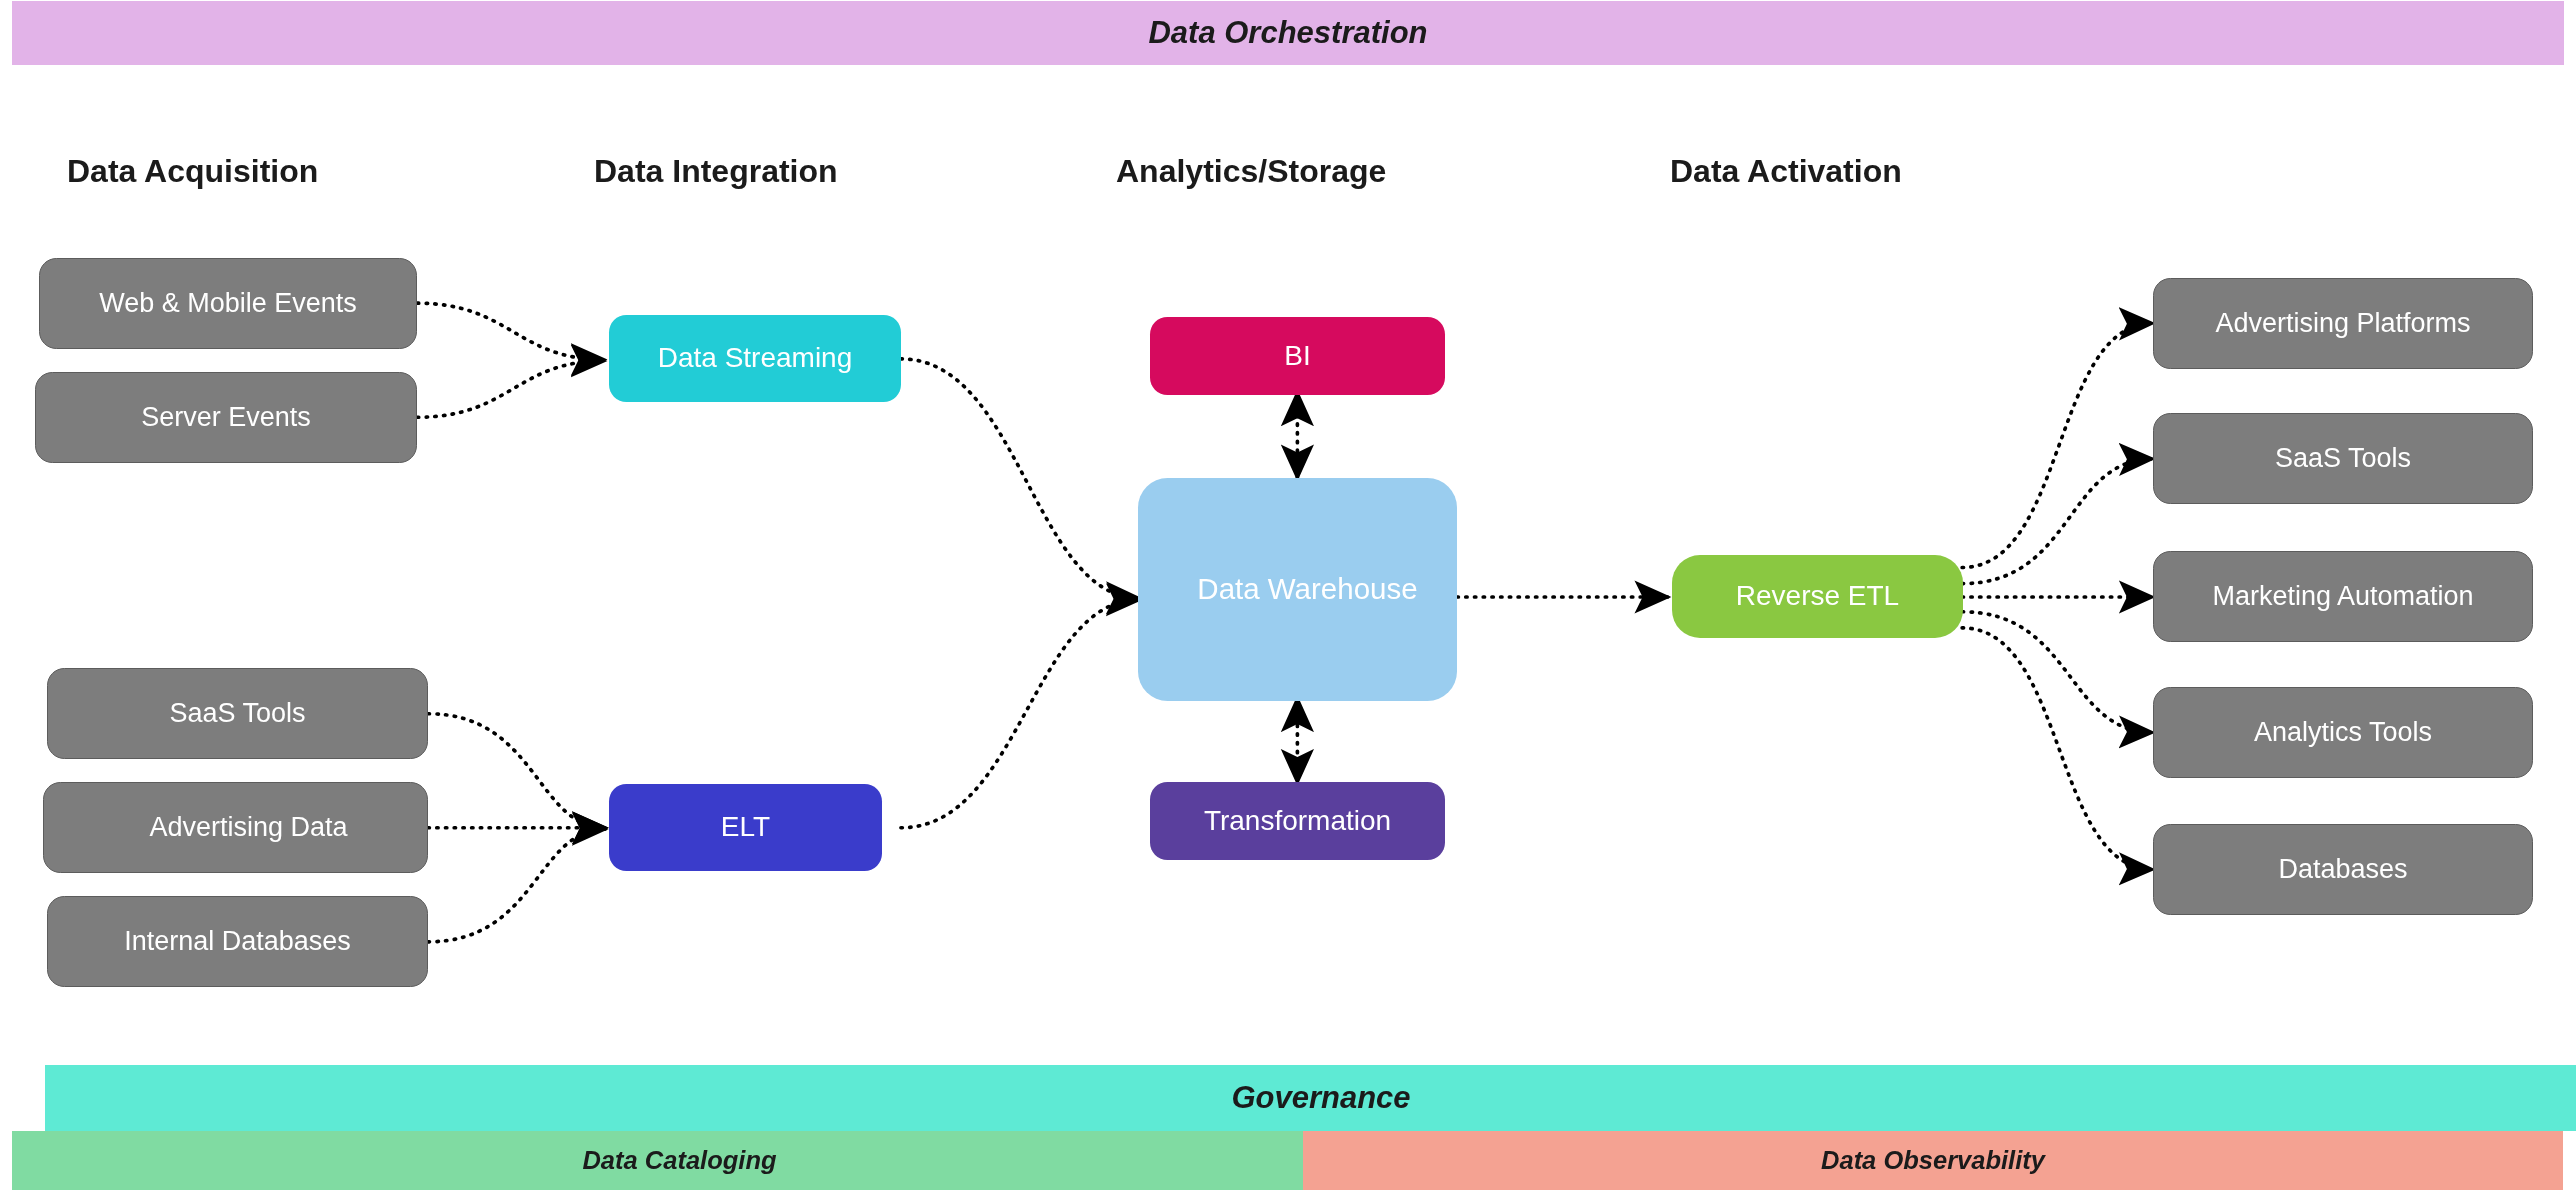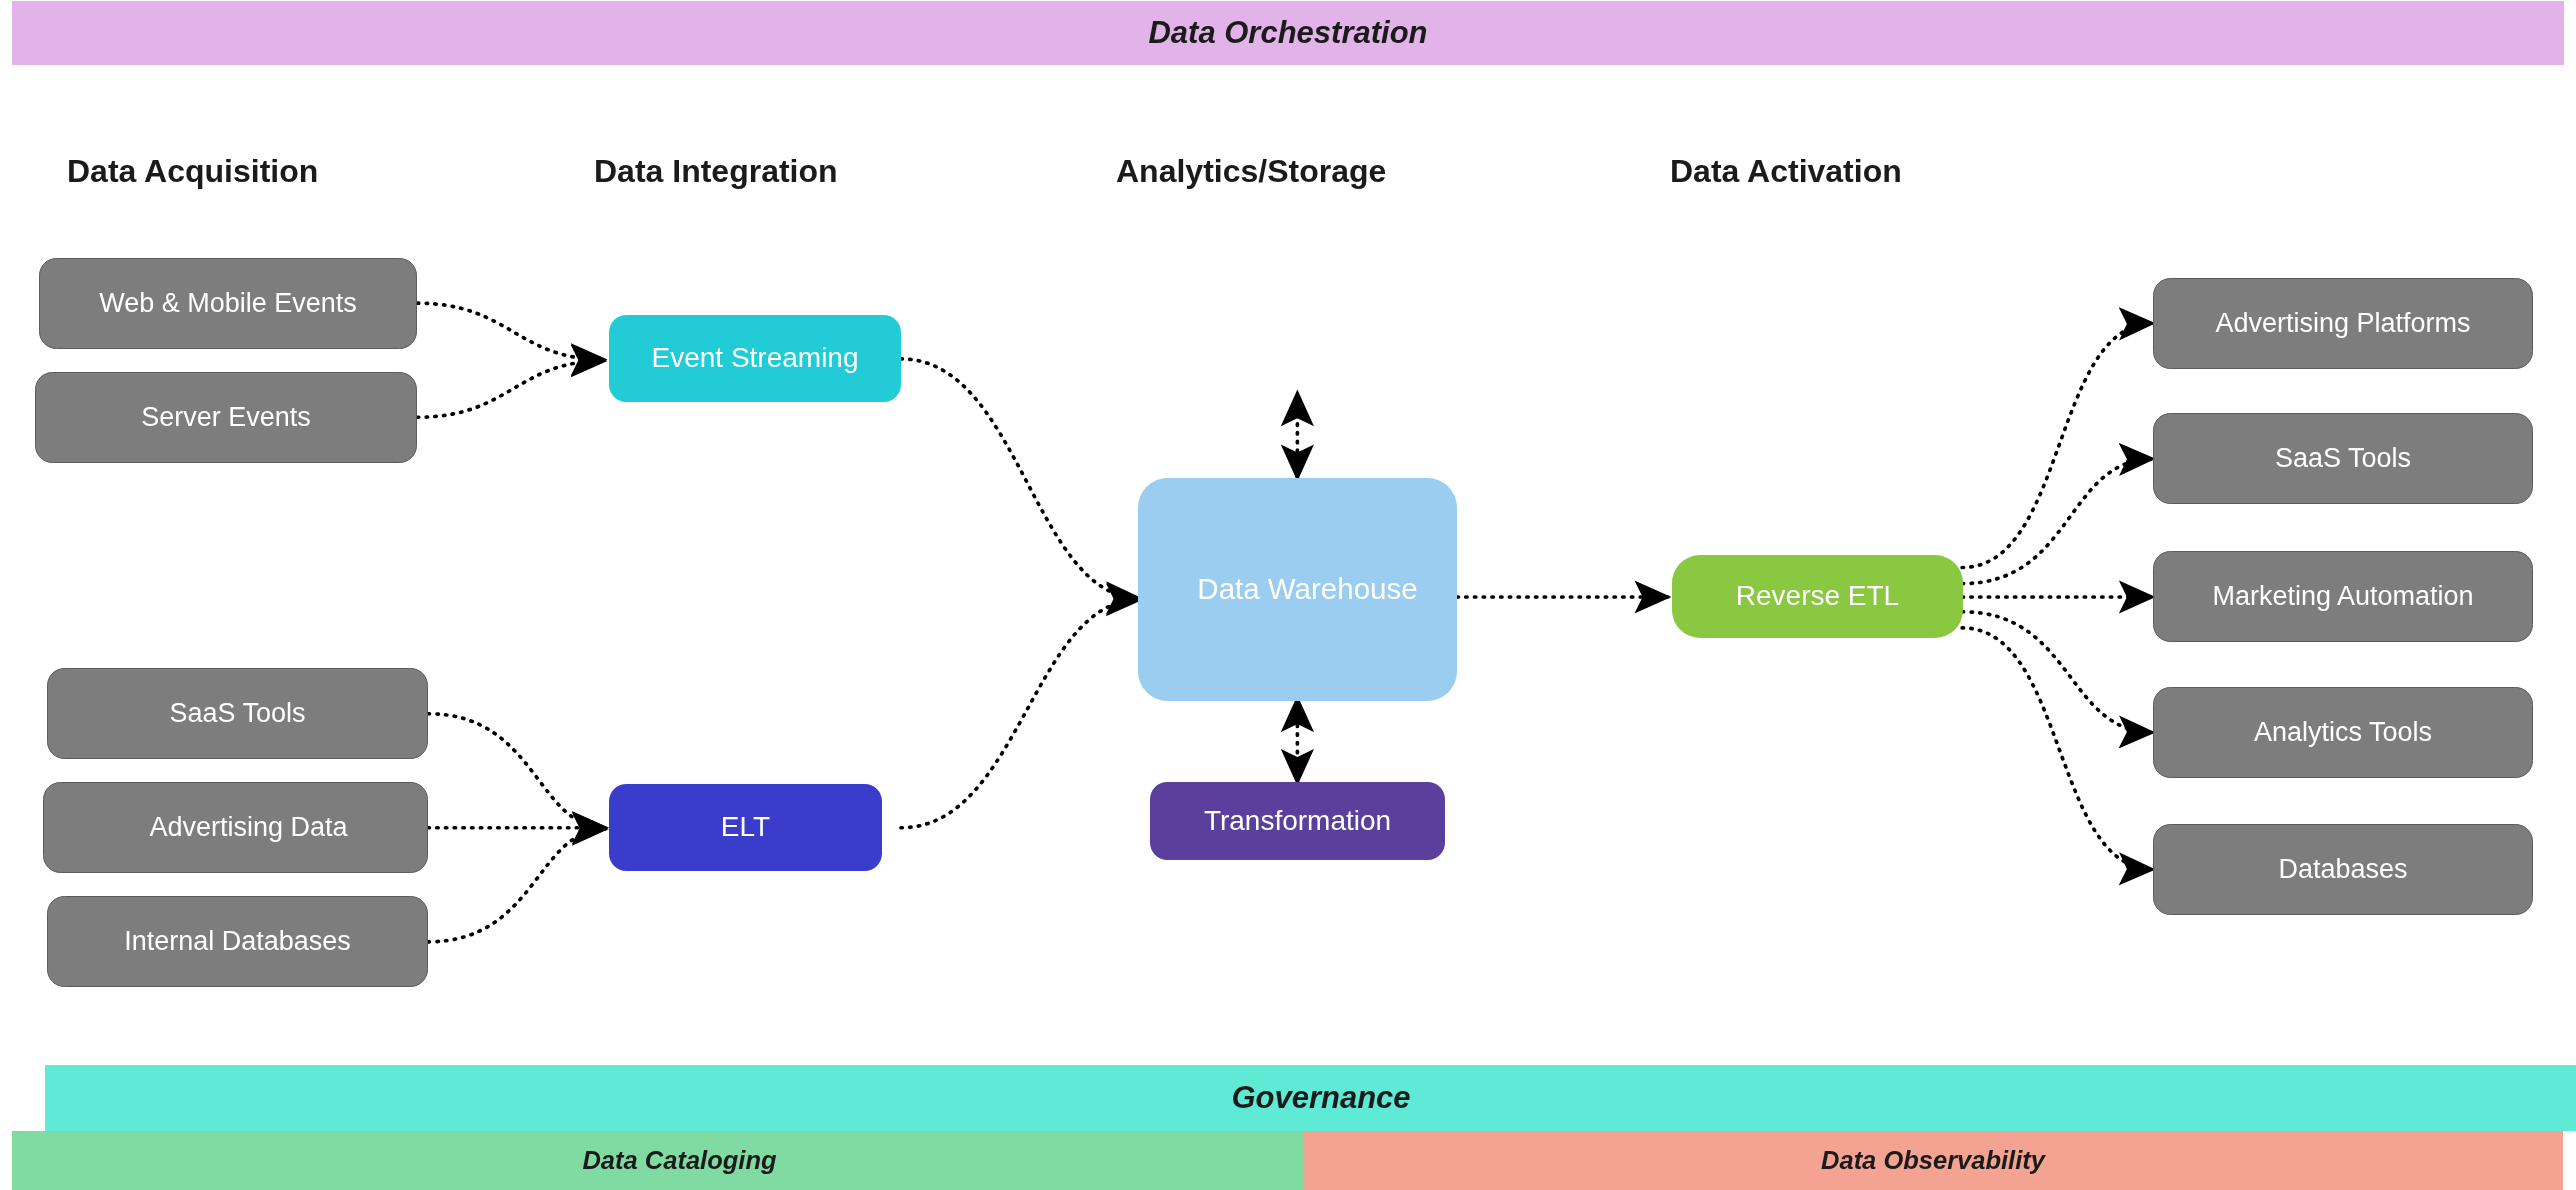--- a/index.html
+++ b/index.html
@@ -115,26 +115,29 @@
     <span>SaaS Tools</span>
   </div>
   <div class="node gray" style="left:43px;top:782px;width:385px;height:91px;padding-left:26px;">
     <span>Advertising Data</span>
   </div>
   <div class="node gray" style="left:47px;top:896px;width:381px;height:91px;">
     <span>Internal Databases</span>
   </div>
 
   <div class="node accent" id="n-event-streaming" style="left: 609px; top: 315px; width: 292px; height: 87px; background: rgb(34, 204, 214);">
-    <span>Event Streaming</span>
+    <span>Data Streaming</span>
   </div>
   <div class="node accent" id="n-elt" style="left: 609px; top: 784px; width: 273px; height: 87px; background: rgb(58, 60, 203);">
     <span>ELT</span>
   </div>
 
+  <div class="node accent" id="n-bi" style="left: 1150px; top: 317px; width: 295px; height: 78px; background: rgb(214, 10, 94);">
+    <span>BI</span>
+  </div>
   <div class="node big" id="n-data-warehouse" style="left: 1138px; top: 478px; width: 319px; height: 223px; background: rgb(154, 205, 239); padding-left: 20px;">
     <span>Data Warehouse</span>
   </div>
   <div class="node accent" id="n-transformation" style="left: 1150px; top: 782px; width: 295px; height: 78px; background: rgb(90, 63, 157);">
     <span>Transformation</span>
   </div>
 
   <div class="node accent" id="n-reverse-etl" style="left: 1672px; top: 555px; width: 291px; height: 83px; background: rgb(138, 200, 65); border-radius: 28px;">
     <span>Reverse ETL</span>
   </div>

